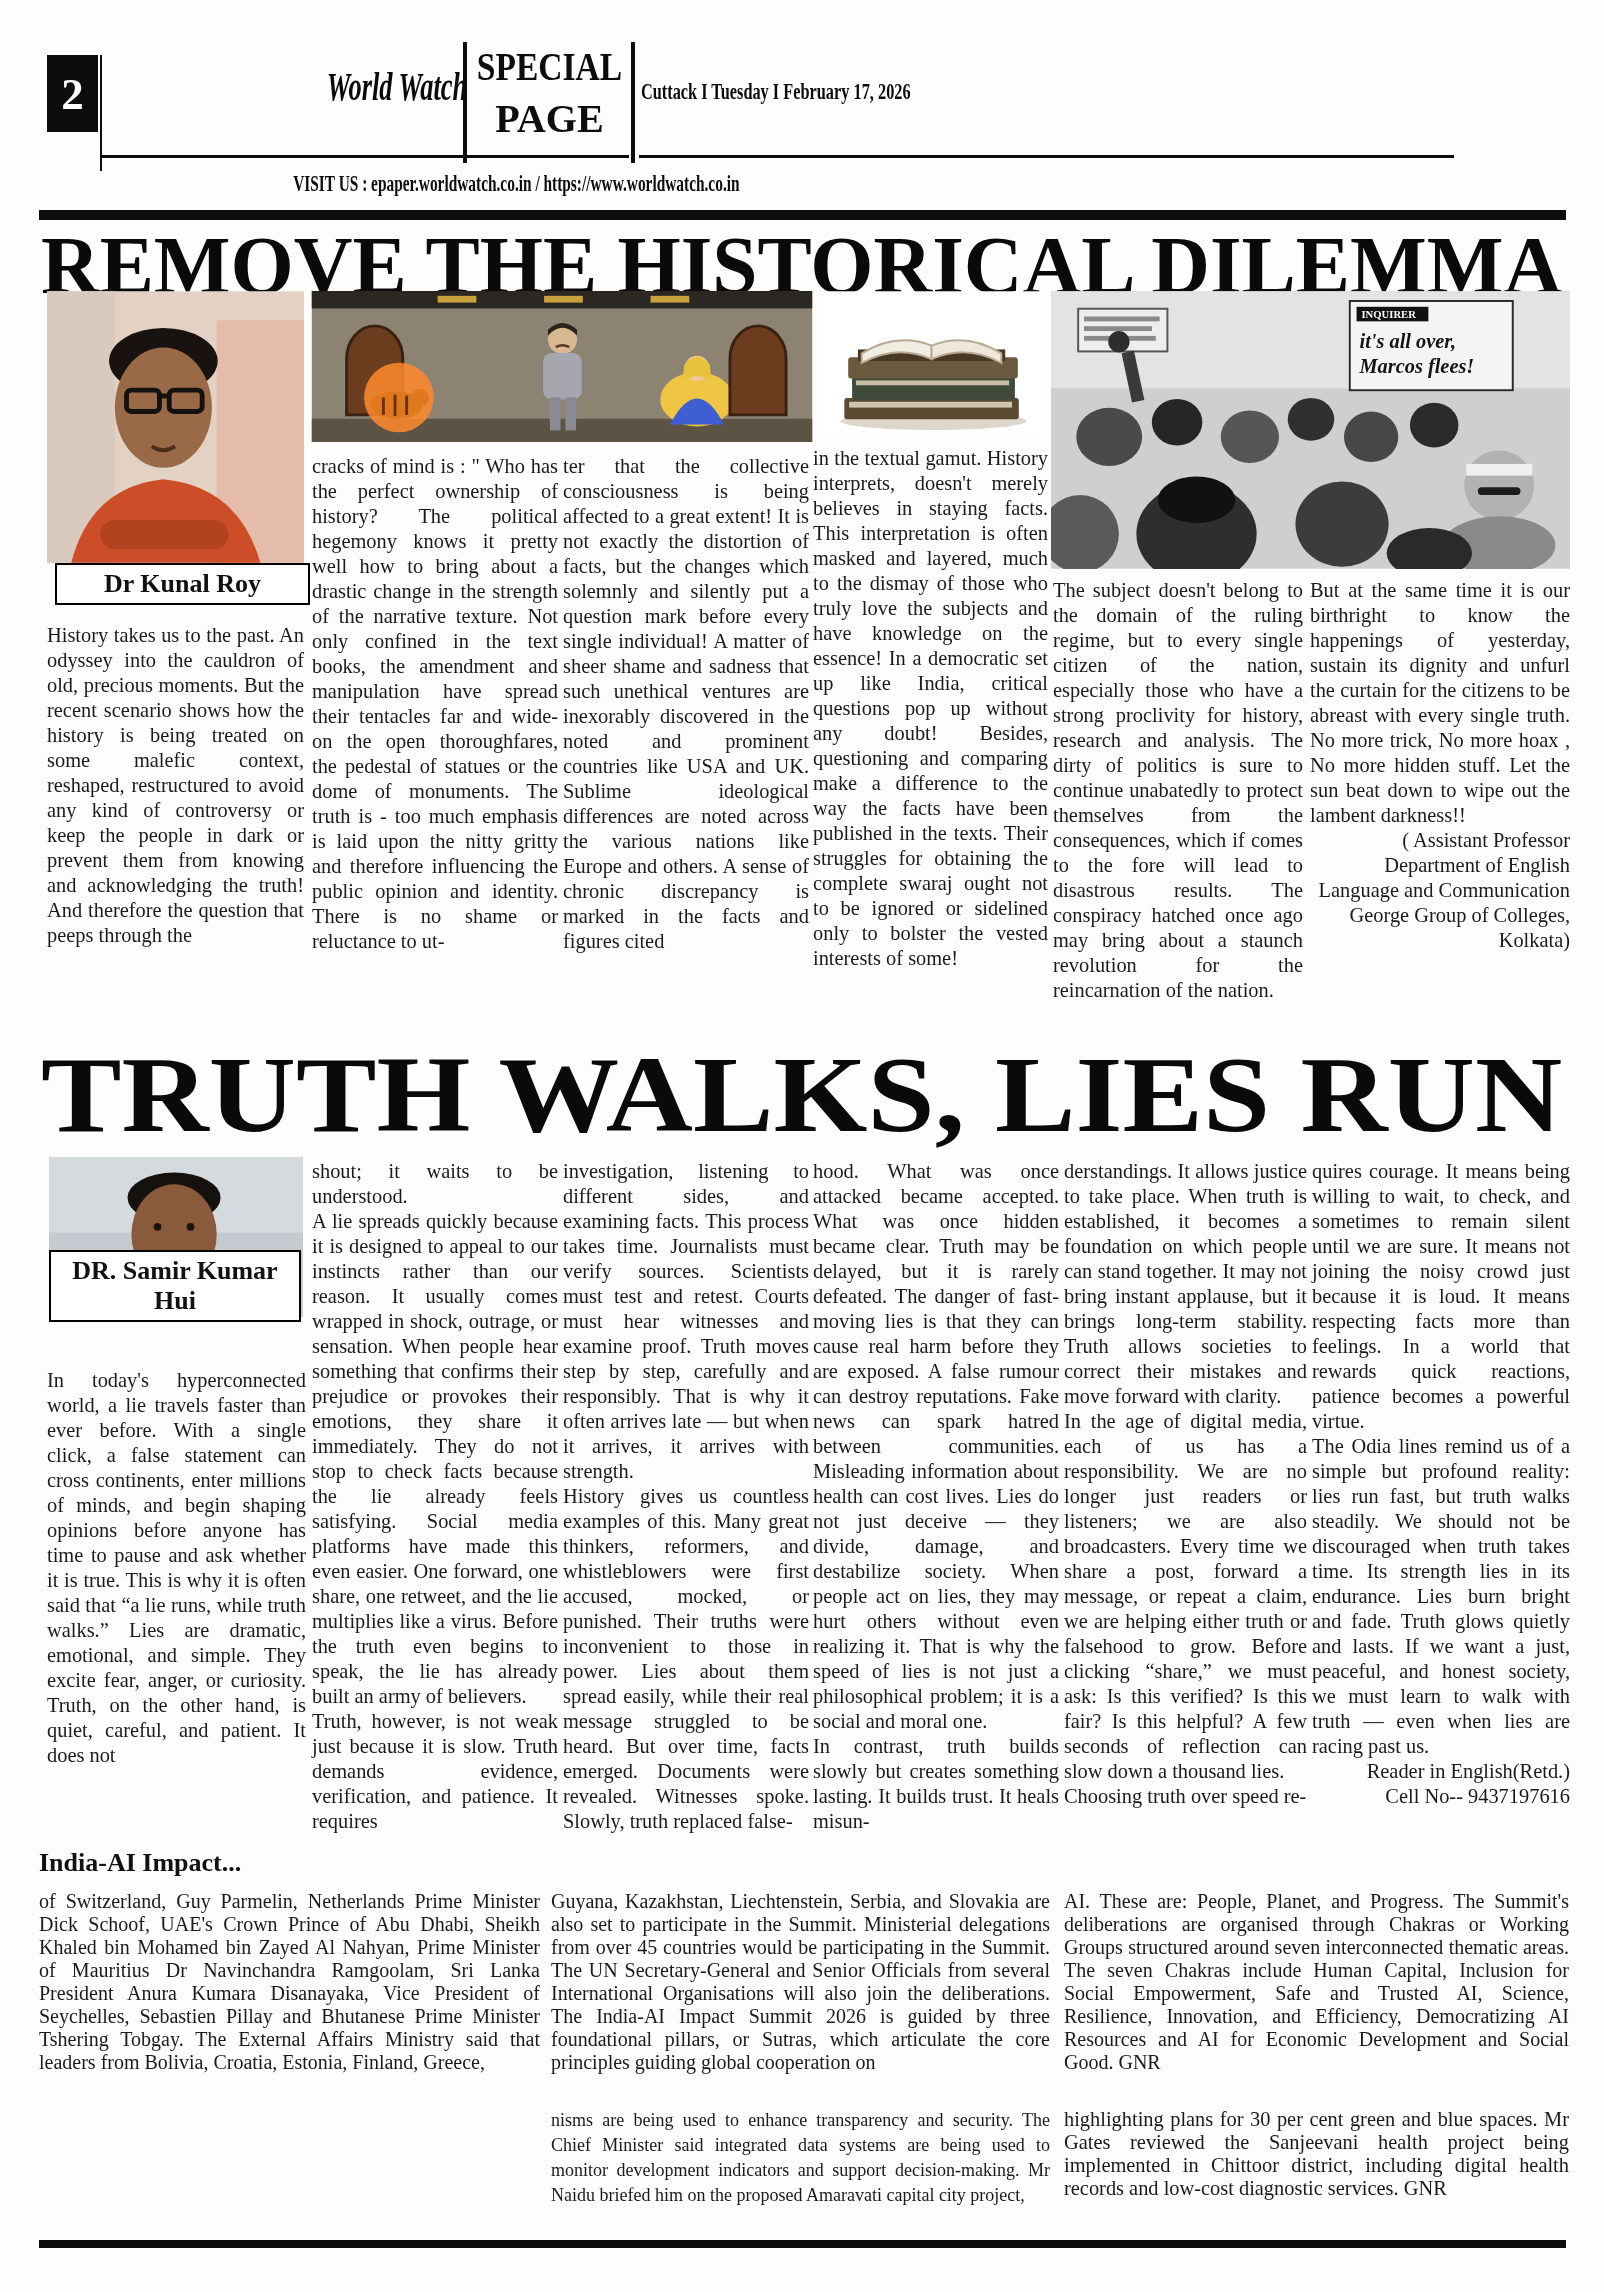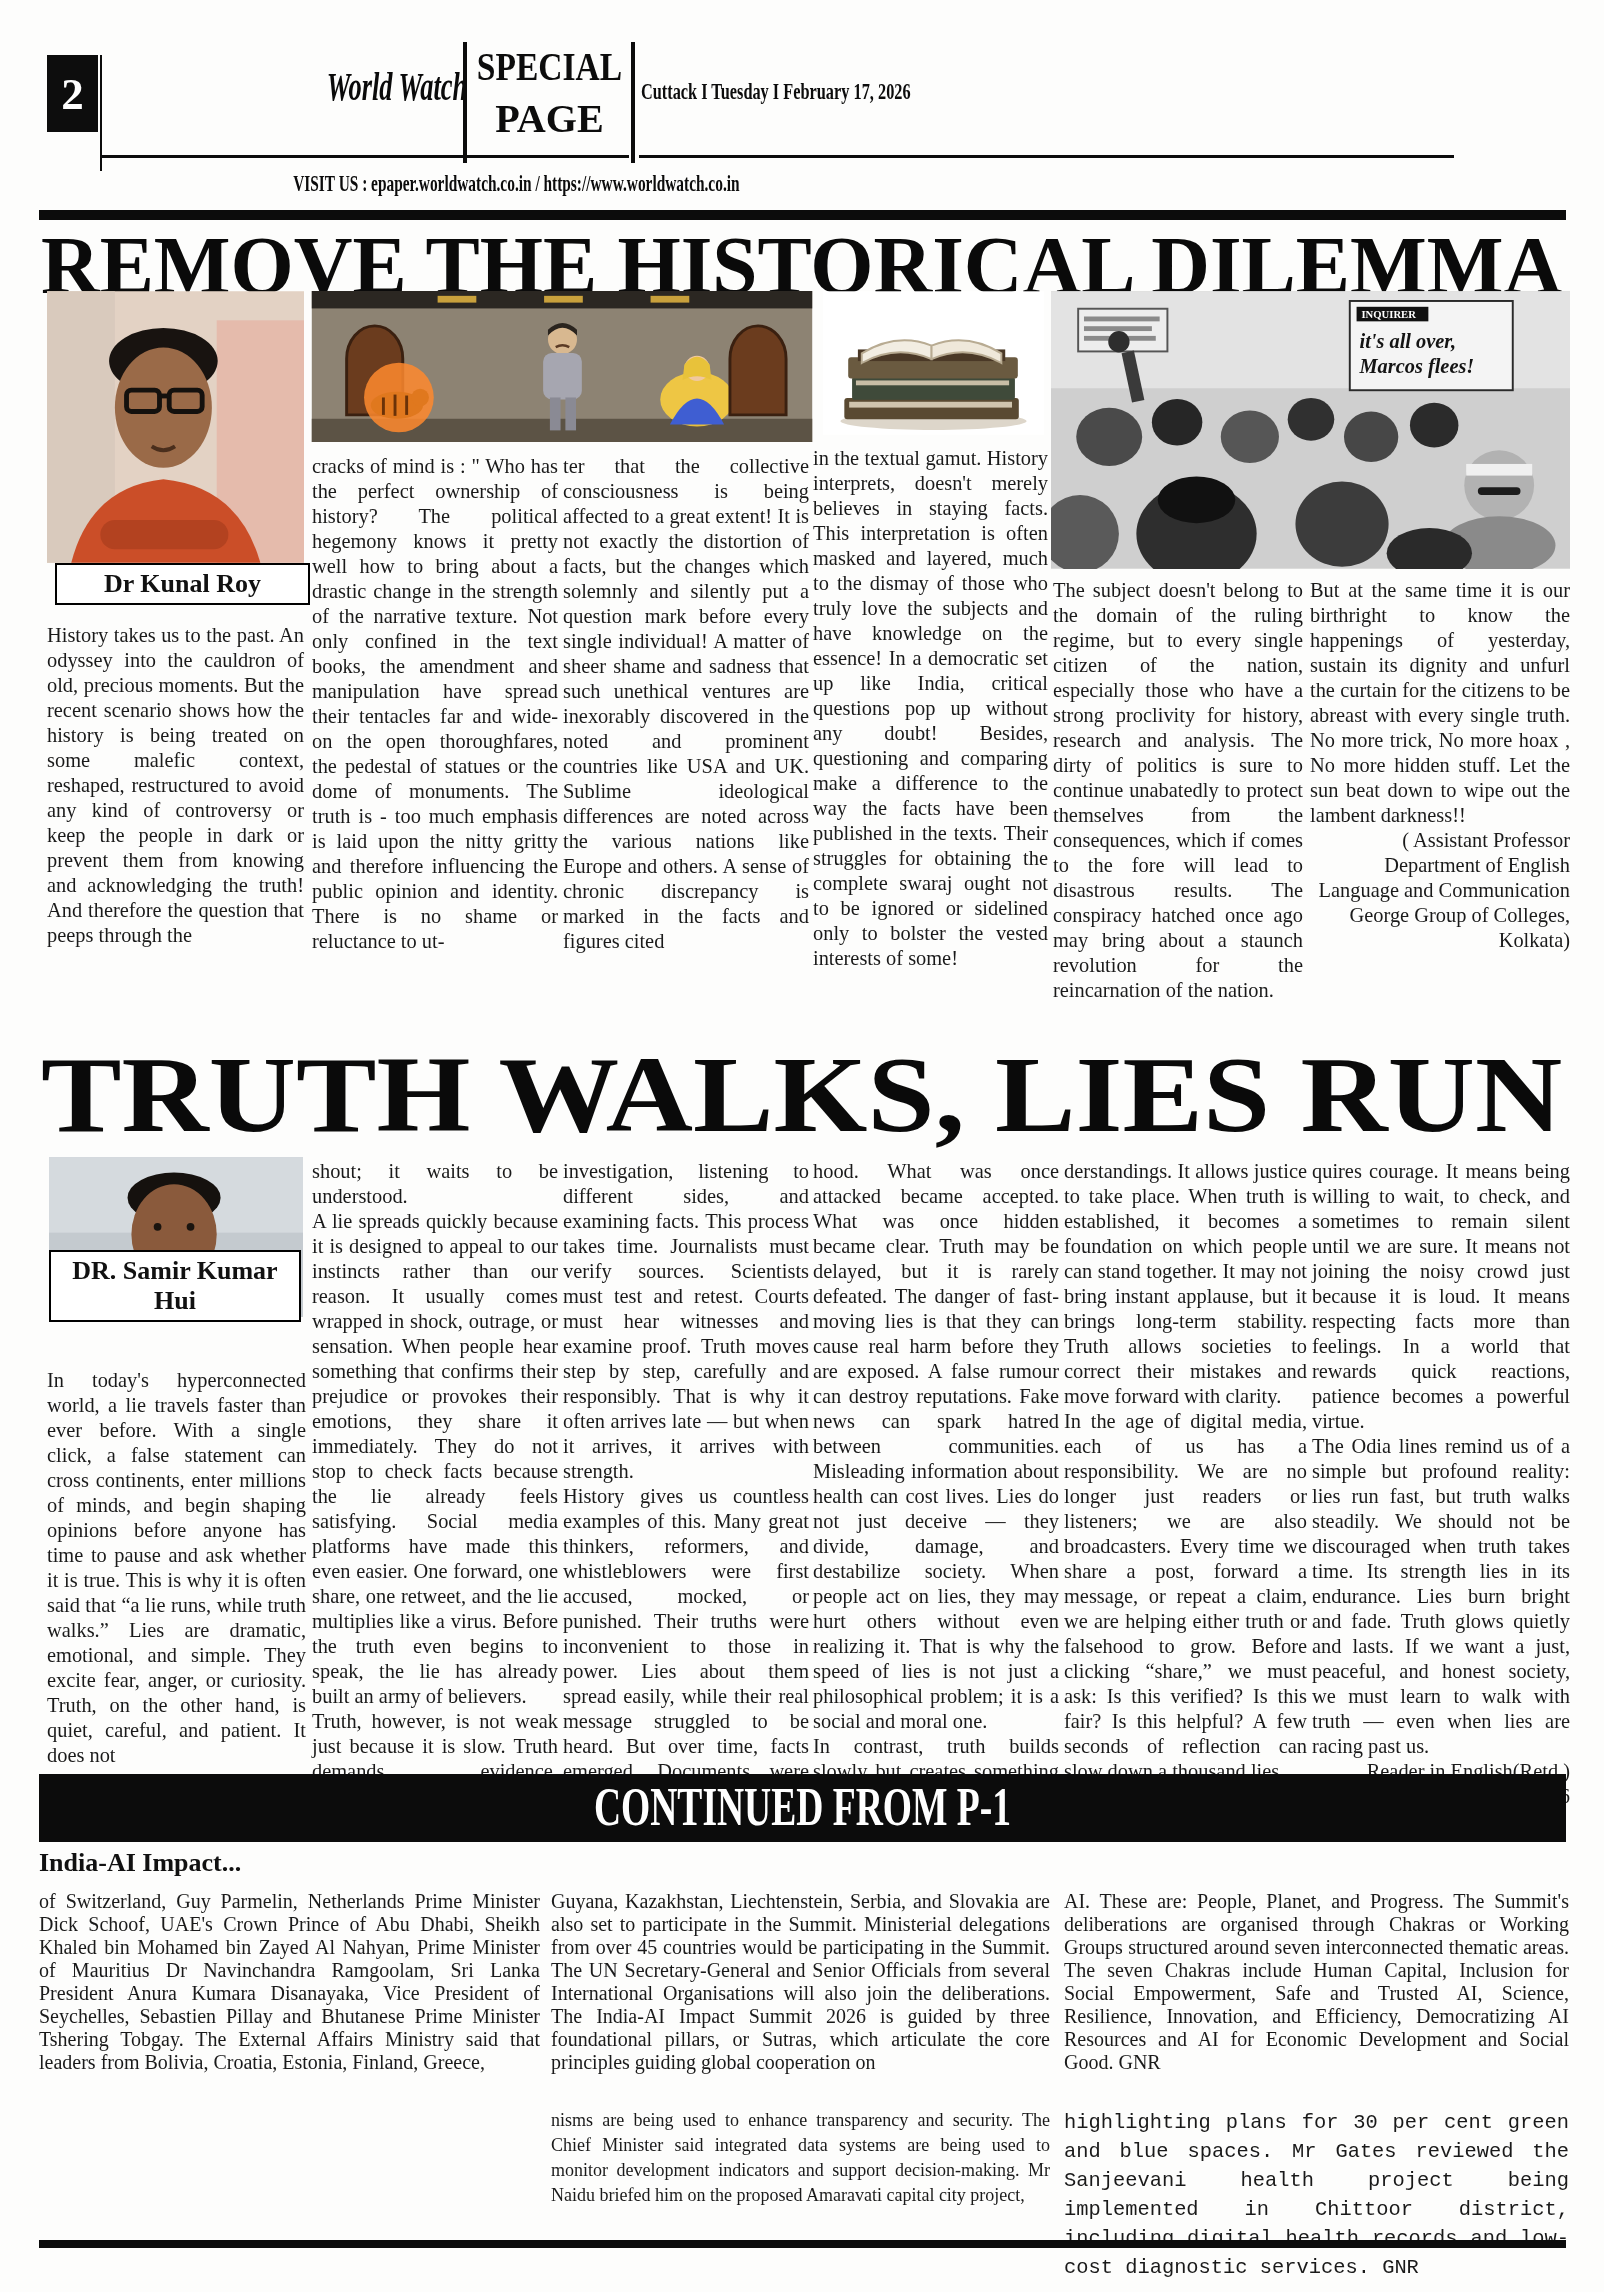--- a/index.html
+++ b/index.html
@@ -180,30 +180,25 @@
   <div class="abs" style="left:1312px;top:1159px;width:258px;">
     <div class="colp">quires courage. It means being willing to wait, to check, and sometimes to remain silent until we are sure. It means not joining the noisy crowd just because it is loud. It means respecting facts more than feelings. In a world that rewards quick reactions, patience becomes a powerful virtue.
 The Odia lines remind us of a simple but profound reality: lies run fast, but truth walks steadily. We should not be discouraged when truth takes time. Its strength lies in its endurance. Lies burn bright and fade. Truth glows quietly and lasts. If we want a just, peaceful, and honest society, we must learn to walk with truth — even when lies are racing past us.</div>
     <div class="signoff">Reader in English(Retd.)</div>
     <div class="signoff">Cell No-- 9437197616</div>
   </div>
   <div class="abs colp" style="left:1064px;top:1159px;width:243px;">derstandings. It allows justice to take place. When truth is established, it becomes a foundation on which people can stand together. It may not bring instant applause, but it brings long-term stability. Truth allows societies to correct their mistakes and move forward with clarity.
 In the age of digital media, each of us has a responsibility. We are no longer just readers or listeners; we are also broadcasters. Every time we share a post, forward a message, or repeat a claim, we are helping either truth or falsehood to grow. Before clicking “share,” we must ask: Is this verified? Is this fair? Is this helpful? A few seconds of reflection can slow down a thousand lies.
 Choosing truth over speed re-</div>
 
-  <div class="abs banner" style="left:39px;top:1774px;width:1527px;height:68px;">
-    <svg width="1527" height="68" viewBox="0 0 1574 70">
-      <text x="787" y="53" text-anchor="middle" font-size="56" font-weight="bold" fill="#ffffff" textLength="430" lengthAdjust="spacingAndGlyphs">CONTINUED FROM P-1</text>
-    </svg>
-  </div>
 
   <div class="abs sectitle" style="left:39px;top:1848px;width:1527px;">India-AI Impact...</div>
   <div class="abs widecol" style="left:39px;top:1890px;width:501px;">of Switzerland, Guy Parmelin, Netherlands Prime Minister Dick Schoof, UAE's Crown Prince of Abu Dhabi, Sheikh Khaled bin Mohamed bin Zayed Al Nahyan, Prime Minister of Mauritius Dr Navinchandra Ramgoolam, Sri Lanka President Anura Kumara Disanayaka, Vice President of Seychelles, Sebastien Pillay and Bhutanese Prime Minister Tshering Tobgay. The External Affairs Ministry said that leaders from Bolivia, Croatia, Estonia, Finland, Greece,</div>
   <div class="abs widecol" style="left:551px;top:1890px;width:499px;">Guyana, Kazakhstan, Liechtenstein, Serbia, and Slovakia are also set to participate in the Summit. Ministerial delegations from over 45 countries would be participating in the Summit. The UN Secretary-General and Senior Officials from several International Organisations will also join the deliberations. The India-AI Impact Summit 2026 is guided by three foundational pillars, or Sutras, which articulate the core principles guiding global cooperation on</div>
   <div class="abs widecol" style="left:1064px;top:1890px;width:505px;">AI. These are: People, Planet, and Progress. The Summit's deliberations are organised through Chakras or Working Groups structured around seven interconnected thematic areas. The seven Chakras include Human Capital, Inclusion for Social Empowerment, Safe and Trusted AI, Science, Resilience, Innovation, and Efficiency, Democratizing AI Resources and AI for Economic Development and Social Good. GNR</div>
 
   <div class="abs widecol" style="left:551px;top:2108px;width:499px;line-height:25px;font-size:18px;">nisms are being used to enhance transparency and security. The Chief Minister said integrated data systems are being used to monitor development indicators and support decision-making. Mr Naidu briefed him on the proposed Amaravati capital city project,</div>
-  <div class="abs widecol" style="left:1064px;top:2108px;width:505px;line-height:29px;font-size:20.4px;font-family:Liberation Mono, monospace;">highlighting plans for 30 per cent green and blue spaces. Mr Gates reviewed the Sanjeevani health project being implemented in Chittoor district, including digital health records and low-cost diagnostic services. GNR</div>
+  <div class="abs widecol" style="left:1064px;top:2108px;width:505px;line-height:23px;font-size:20.4px;">highlighting plans for 30 per cent green and blue spaces. Mr Gates reviewed the Sanjeevani health project being implemented in Chittoor district, including digital health records and low-cost diagnostic services. GNR</div>
 
   <div class="abs rule" style="left:39px;top:2240px;width:1527px;height:7.8px;"></div>
 
 </div>
 
 
 </body></html>

